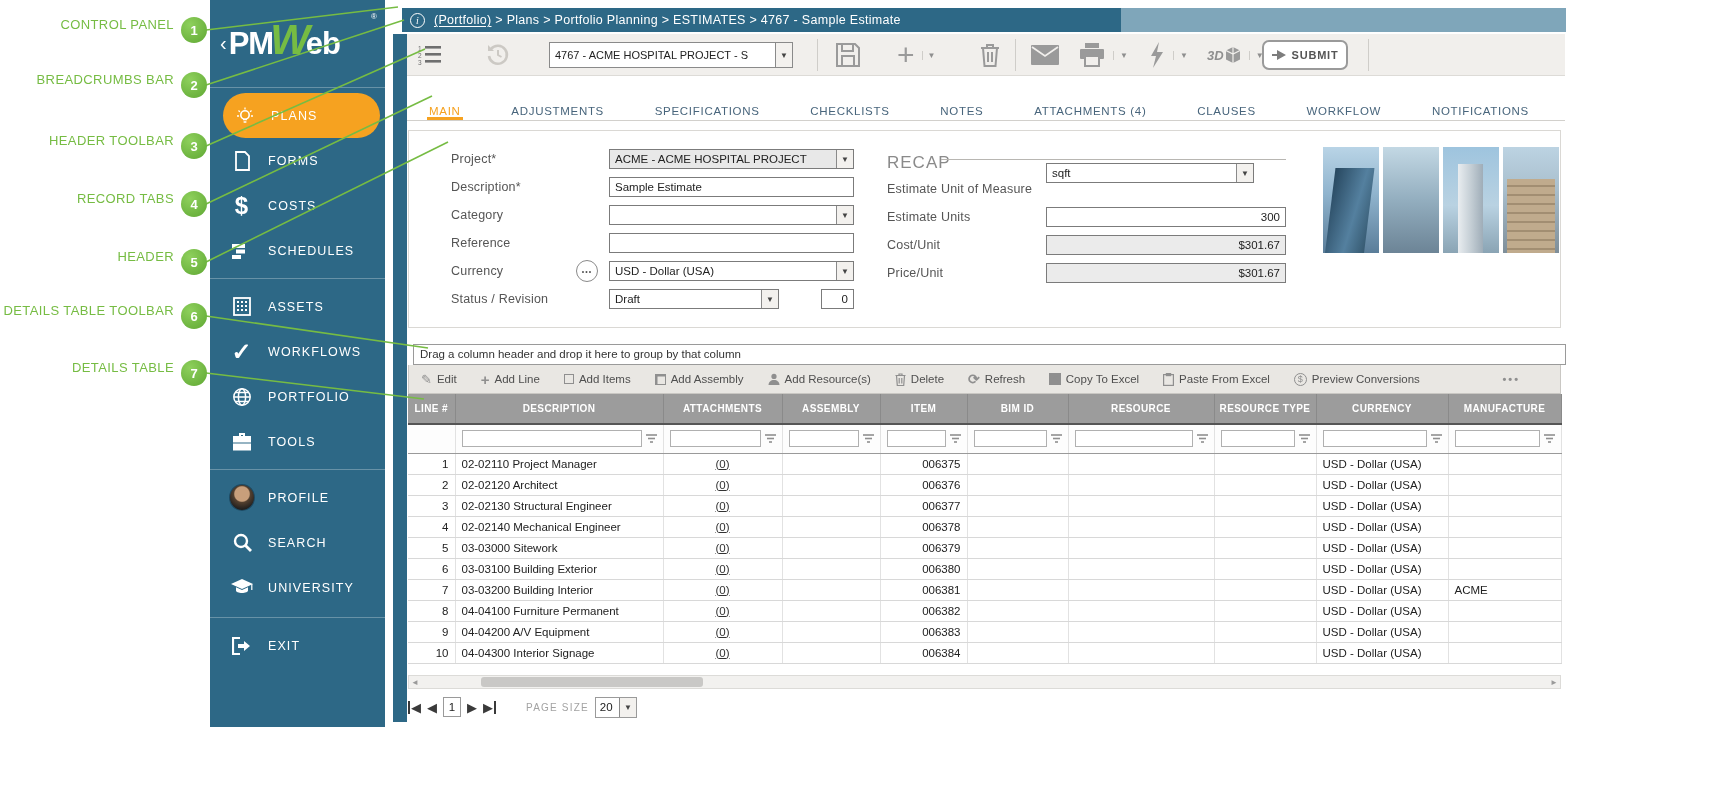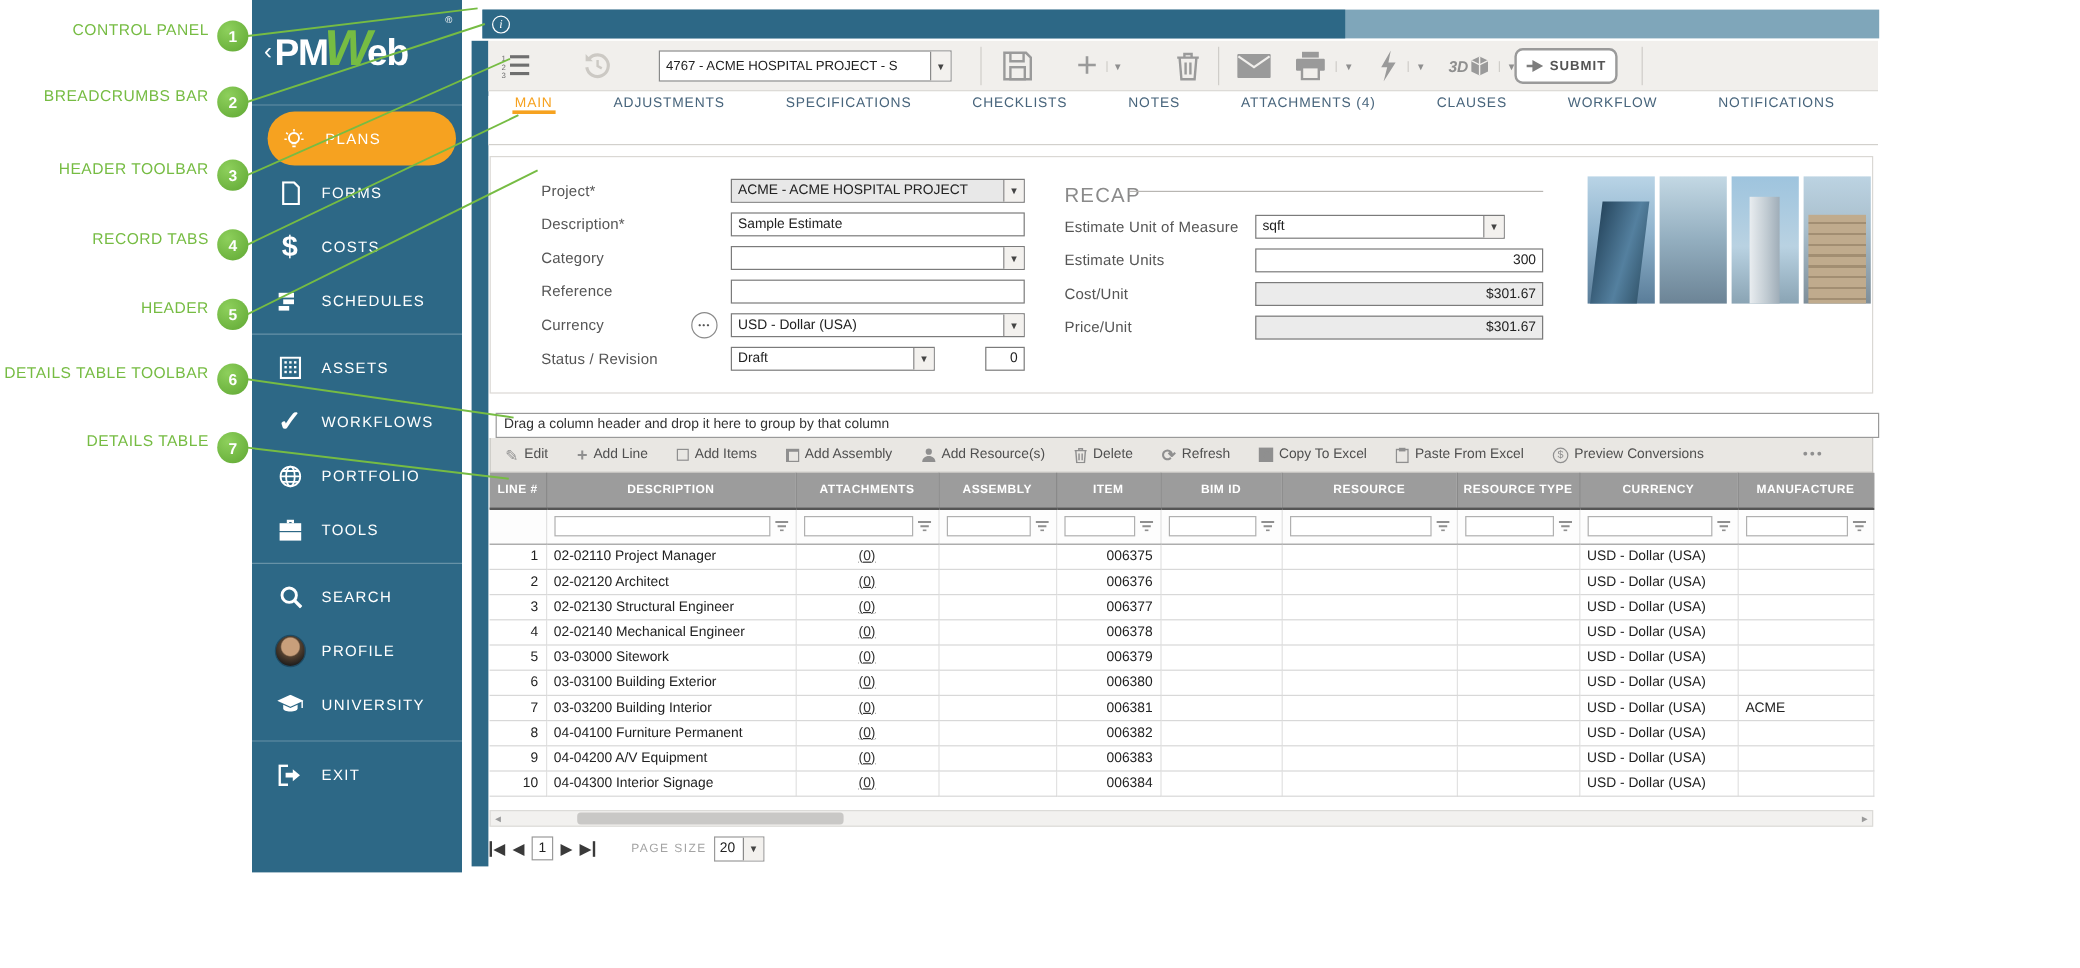--- a/index.html
+++ b/index.html
@@ -44,21 +44,21 @@
   .toolbar { position:absolute; left:407px; top:34px; width:1158px; height:42px; background:#f1efec; border-bottom:1px solid #dddbd7; z-index:6; }
   .tb { position:absolute; top:0; height:42px; display:flex; align-items:center; }
   .tb-sep { position:absolute; top:5px; height:32px; width:1px; background:#cfcdc9; }
   .rec-sel { width:244px; height:26px; background:#fff; border:1px solid #8a8a8a; display:flex; font-size:11px; color:#222;gap:24px; }
   .rec-sel .val { flex:1; line-height:24px; padding-left:5px; white-space:nowrap; overflow:hidden; }
   .rec-sel .arr, .mini-sel .arr, .fsel .arr { width:17px; border-left:1px solid #8a8a8a; background:#f3f1ee; display:flex; align-items:center; justify-content:center; font-size:8px; color:#444; }
   .caret { font-size:8px; color:#8f8f8f; margin-left:4px; }
   .submit-btn { width:86px; height:30px; border:2px solid #9a9a9a; border-radius:7px; background:#fff; display:flex; align-items:center; justify-content:center; gap:6px; font-size:11px; letter-spacing:.8px; color:#555; font-weight:bold; cursor:pointer; }
   .threed { font-size:13px; font-weight:bold; color:#8f8f8f; font-style:italic; }
   
-  .tabs { position:absolute; left:407px; top:80px; width:1158px; height:41px; background:#fff; border-bottom:1px solid #d2d0cc; display:flex; align-items:flex-start; padding:0 34px 0 20px; justify-content:space-between; z-index:6; }
+  .tabs { position:absolute; left:407px; top:80px; width:1158px; height:41px; background:#fff; border-bottom:1px solid #d2d0cc; display:flex; align-items:flex-end; padding:0 34px 0 20px; justify-content:space-between; z-index:6; }
   .tab { display:flex; align-items:center; font-size:11.5px; letter-spacing:.7px; color:#48657c; border-bottom:3px solid transparent; padding:0 2px; cursor:pointer; white-space:nowrap; }
   .tab.active { color:#f6a220; border-bottom-color:#f6a220; }
   
   .panel { position:absolute; left:408px; top:130px; width:1153px; height:198px; background:#fff; border:1px solid #dad8d4; z-index:6; }
   .flabel { position:absolute; font-size:12.5px; color:#555; line-height:20px; letter-spacing:.2px; }
   .fctl { position:absolute; height:20px; font-size:11.5px; color:#222; }
   .inp { border:1px solid #7b7b7b; background:#fff; line-height:18px; padding:0 5px; height:20px; white-space:nowrap; overflow:hidden; }
   .fsel { display:flex; border:1px solid #7b7b7b; background:#fff; height:20px; }
   .fsel .val { flex:1; line-height:18px; padding:0 5px; white-space:nowrap; overflow:hidden; }
   .gray .val, .gray { background:#e8e8e8; }
@@ -252,32 +252,32 @@
                 <rect x="1" y="10.5" width="18" height="7"></rect>
               </g>
             </svg>
           </span>
         <span class="nav-label">TOOLS</span>
       </div>
     </div>
     <div class="nav-group">
       <div class="nav-item">
         <span class="nav-ico">
+            <span class="avatar"></span>
+          </span>
+        <span class="nav-label">PROFILE</span>
+      </div>
+      <div class="nav-item">
+        <span class="nav-ico">
             <svg width="19" height="19" viewBox="0 0 19 19">
               <circle cx="8" cy="8" r="6" fill="none" stroke="#fff" stroke-width="2.4"></circle>
               <line x1="12.5" y1="12.5" x2="18" y2="18" stroke="#fff" stroke-width="2.8"></line>
             </svg>
           </span>
         <span class="nav-label">SEARCH</span>
-      </div>
-      <div class="nav-item">
-        <span class="nav-ico">
-            <span class="avatar"></span>
-          </span>
-        <span class="nav-label">PROFILE</span>
       </div>
       <div class="nav-item">
         <span class="nav-ico">
             <svg width="22" height="17" viewBox="0 0 22 17">
               <g fill="#fff">
                 <path d="M11 0L22 5 11 10 0 5z"></path>
                 <path d="M5 8.2v3.3c0 1.4 2.7 2.5 6 2.5s6-1.1 6-2.5V8.2l-6 2.8z"></path>
                 <rect x="20.2" y="5" width="1.2" height="6"></rect>
               </g>
             </svg>
@@ -296,20 +296,21 @@
         <span class="nav-label">EXIT</span>
       </div>
     </div>
   </div>
 
   <div class="teal-strip"></div>
 
   <div class="breadcrumb">
     <div class="bc-dark">
       <span class="info-ico">i</span>
+      <span class="bc-text"><u>(Portfolio)</u><span> &gt; Plans &gt; Portfolio Planning &gt; ESTIMATES &gt; 4767 - Sample Estimate</span></span>
     </div>
   </div>
 
   <div class="toolbar">
     <div class="tb" style="left:11px">
       <svg width="24" height="22" viewBox="0 0 24 22">
           <g fill="#6f6f6f">
             <text x="0" y="7" font-size="6.5" font-family="Liberation Sans">1</text>
             <text x="0" y="14" font-size="6.5">2</text>
             <text x="0" y="21" font-size="6.5">3</text>
@@ -439,21 +440,21 @@
     <div class="fctl fsel" style="left:200px; top:158px; width:170px">
       <span class="val">Draft</span>
         <span class="arr">▼</span>
     </div>
     <div class="fctl inp" style="left:412px; top:158px; width:33px; text-align:right">0</div>
 
     <span class="recap-title" style="left:478px; top:22px">RECAP</span>
     <span class="recap-rule" style="left:532px; top:28px; width:345px"></span>
 
     <span class="flabel" style="left:478px; top:48px">Estimate Unit of Measure</span>
-    <div class="fctl fsel" style="left:637px; top:48px; width:208px">
+    <div class="fctl fsel" style="left:637px; top:32px; width:208px">
       <span class="val">sqft</span>
         <span class="arr">▼</span>
     </div>
 
     <span class="flabel" style="left:478px; top:76px">Estimate Units</span>
     <div class="fctl inp" style="left:637px; top:76px; width:240px; text-align:right">300</div>
 
     <span class="flabel" style="left:478px; top:104px">Cost/Unit</span>
     <div class="fctl inp ro" style="left:637px; top:104px; width:240px">$301.67</div>
 

